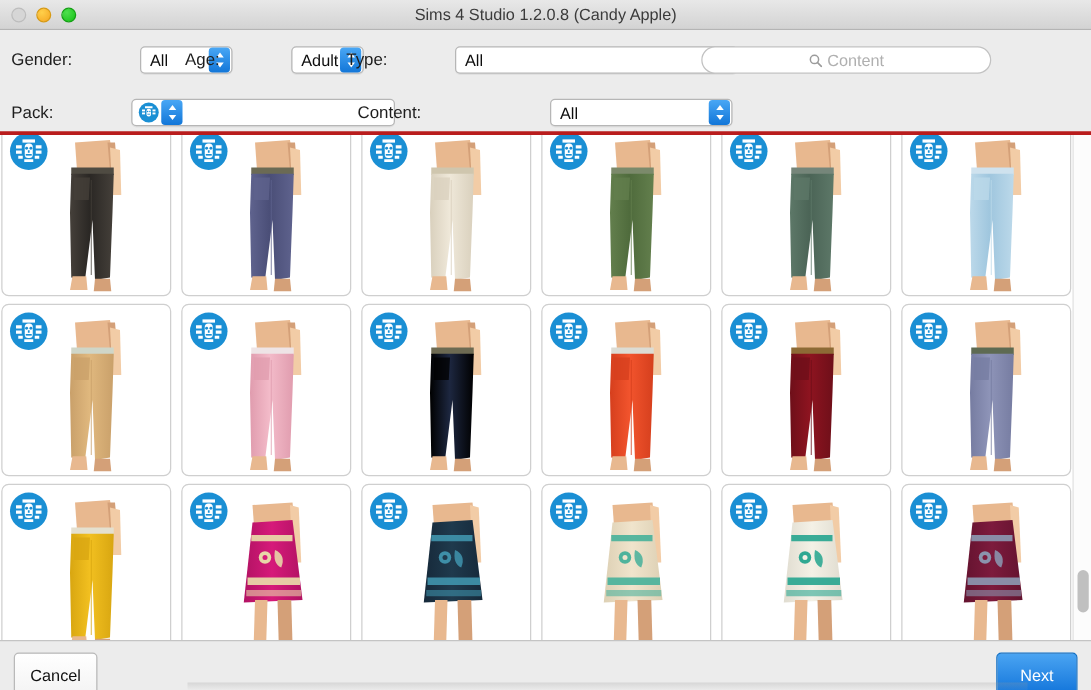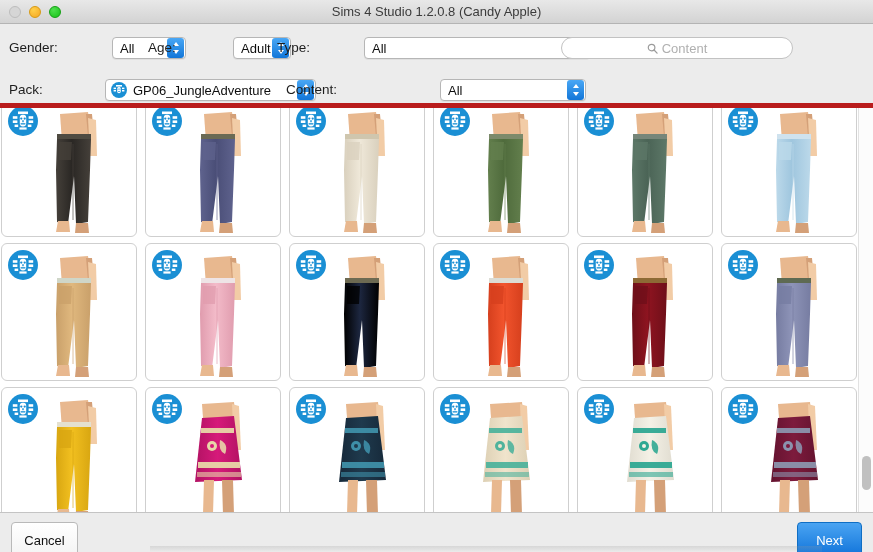--- a/index.html
+++ b/index.html
@@ -43,21 +43,21 @@
     width: 873px; height: 24px;
     line-height: 24px; text-align: center;
     font-size: 13px; color: #3b3b3b;
   }
 
   
   #toolbar {
     position: absolute; left: 0; top: 24px;
     width: 873px; height: 84px;
     background: #ececec;
-    border-bottom: 5px solid #b91c1c;
+    border-bottom: 3px solid #b91c1c;
     box-sizing: border-box;
   }
   .lbl {
     position: absolute;
     font-size: 13.5px; color: #1d1d1d;
     line-height: 22px; height: 22px;
     white-space: nowrap;
   }
 
   .popup {
@@ -256,21 +256,20 @@
           <rect x="4.2" y="3" width="3.6" height="6.2" rx="1.6" fill="#fff"></rect>
           <rect x="0.6" y="3.6" width="2.4" height="1.5" fill="#fff"></rect>
           <rect x="9" y="3.6" width="2.4" height="1.5" fill="#fff"></rect>
           <rect x="0.6" y="6" width="2.4" height="1.5" fill="#fff"></rect>
           <rect x="9" y="6" width="2.4" height="1.5" fill="#fff"></rect>
           <circle cx="5.1" cy="5.1" r="0.6" fill="#1a8fd4"></circle>
           <circle cx="6.9" cy="5.1" r="0.6" fill="#1a8fd4"></circle>
           <rect x="4.9" y="7" width="2.2" height="0.7" fill="#1a8fd4"></rect>
         </svg>
       </span>
-      <span class="ptext" style="padding-left:4px;">GP06_JungleAdventure</span>
       <span class="stepper"></span>
     </div>
 
     <span class="lbl" style="left:286px; top:55px;">Content:</span>
     <div class="popup" style="left:392px; top:55px; width:146px;">
       <span class="ptext">All</span>
       <span class="stepper"></span>
     </div>
   </div>
 

